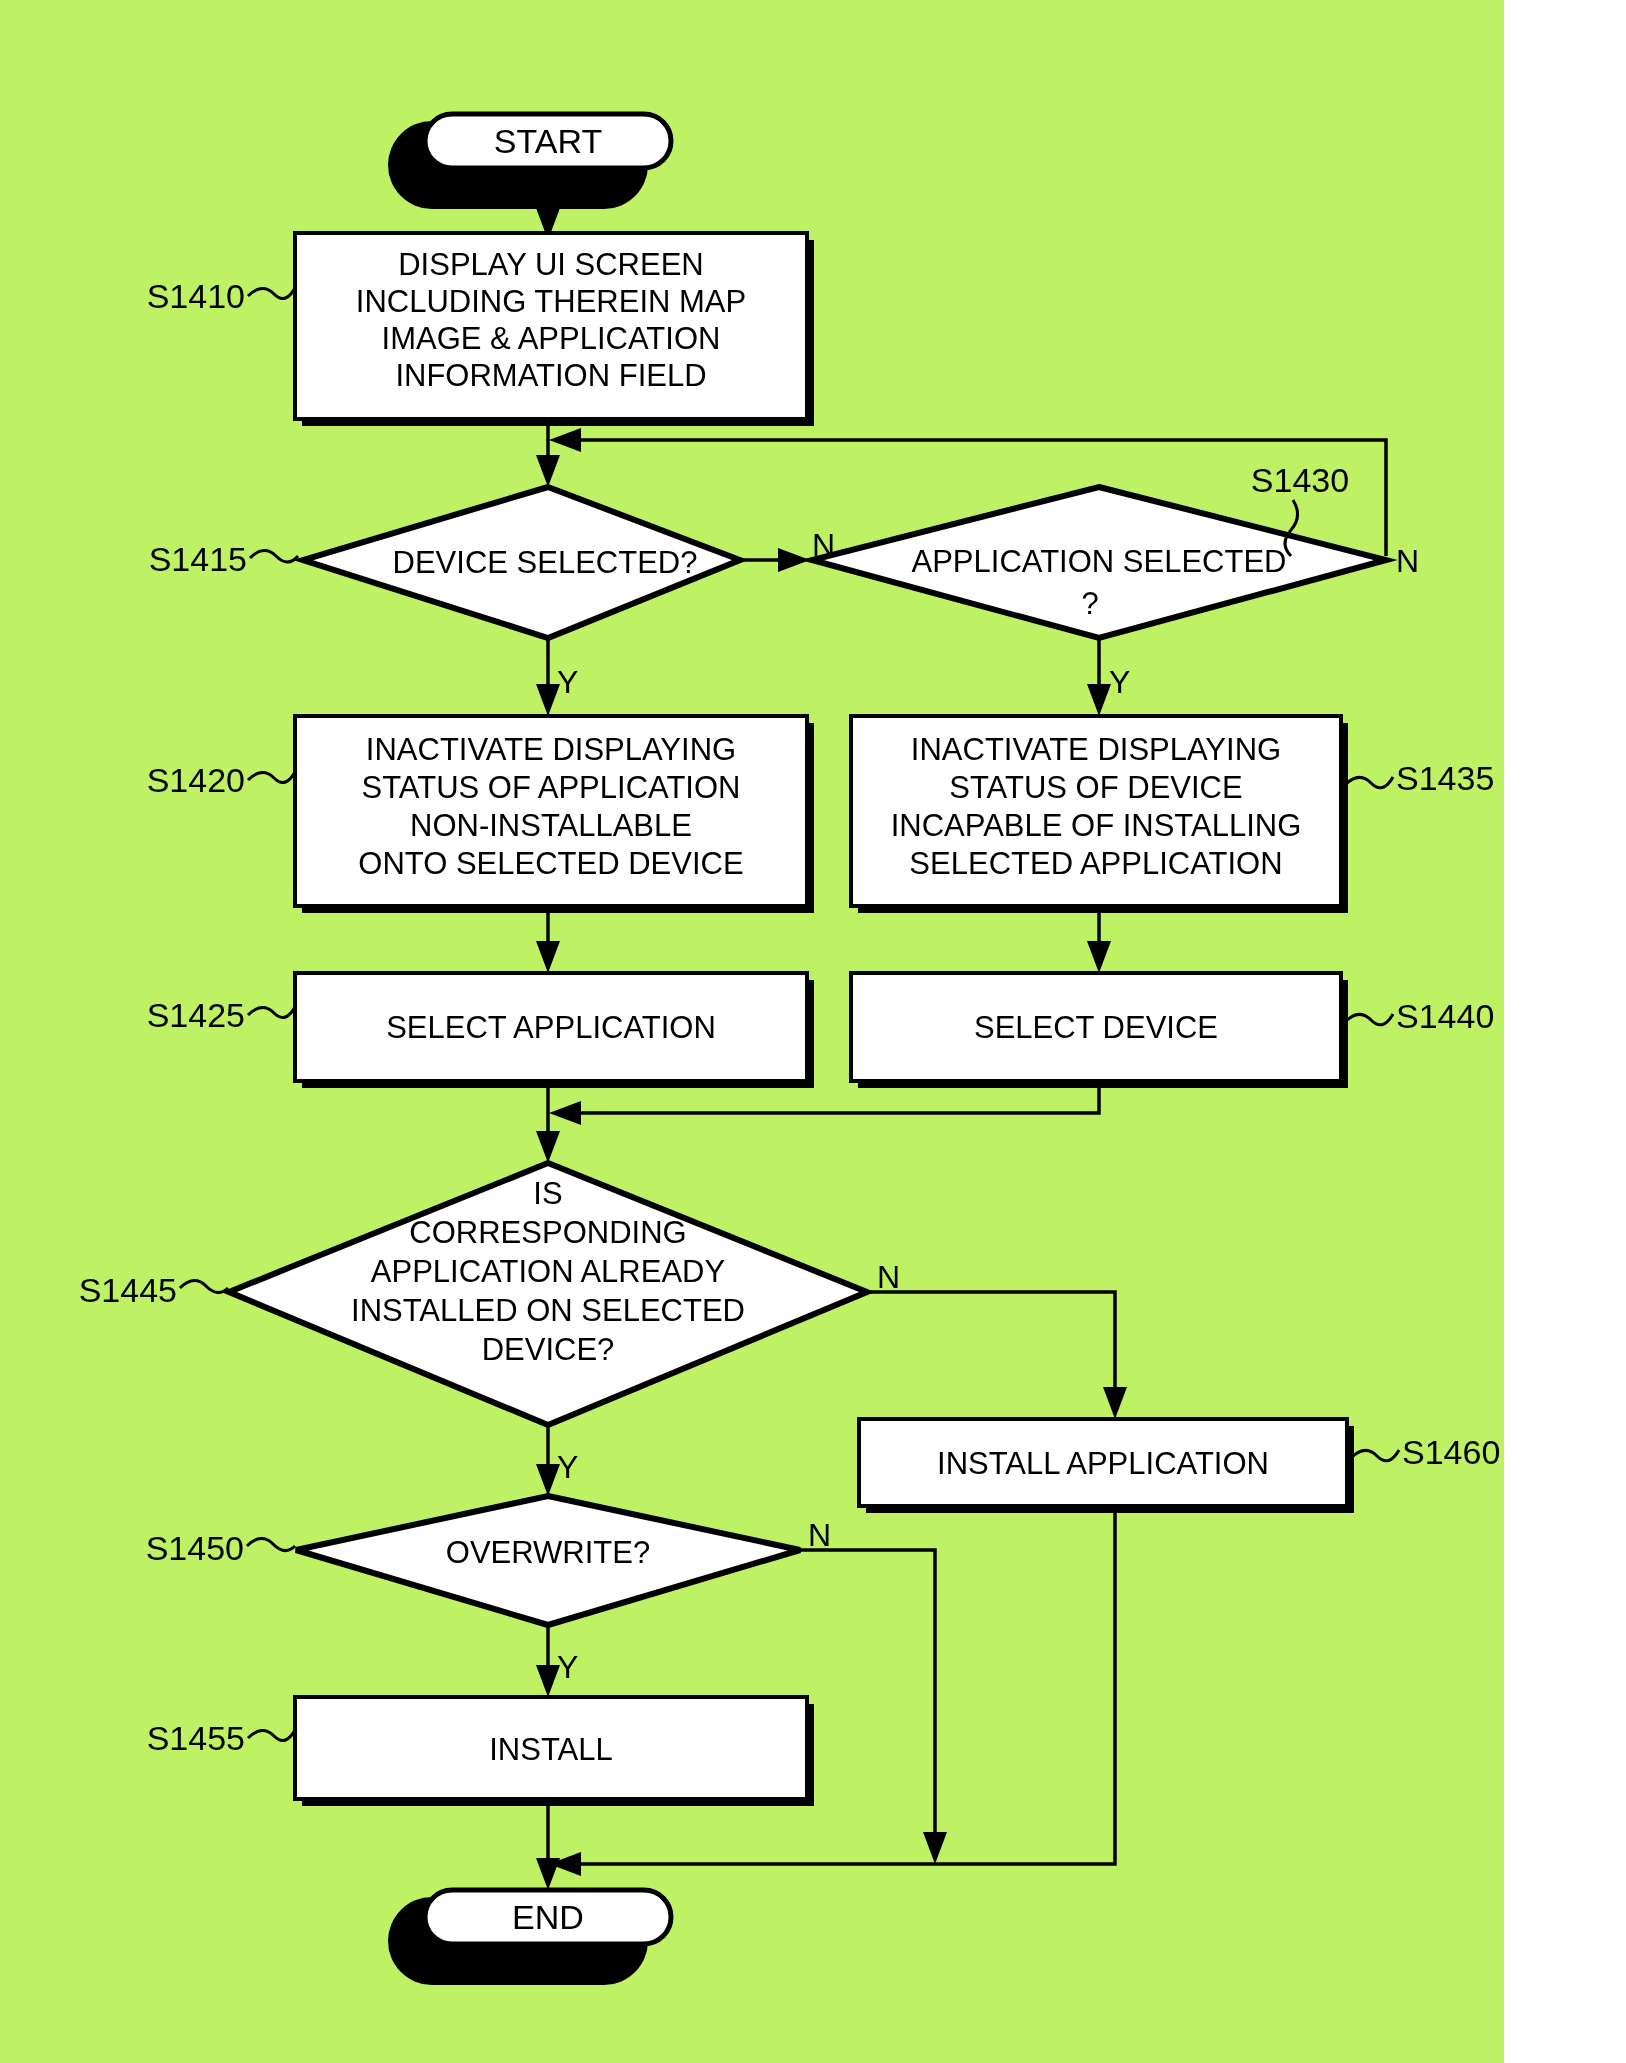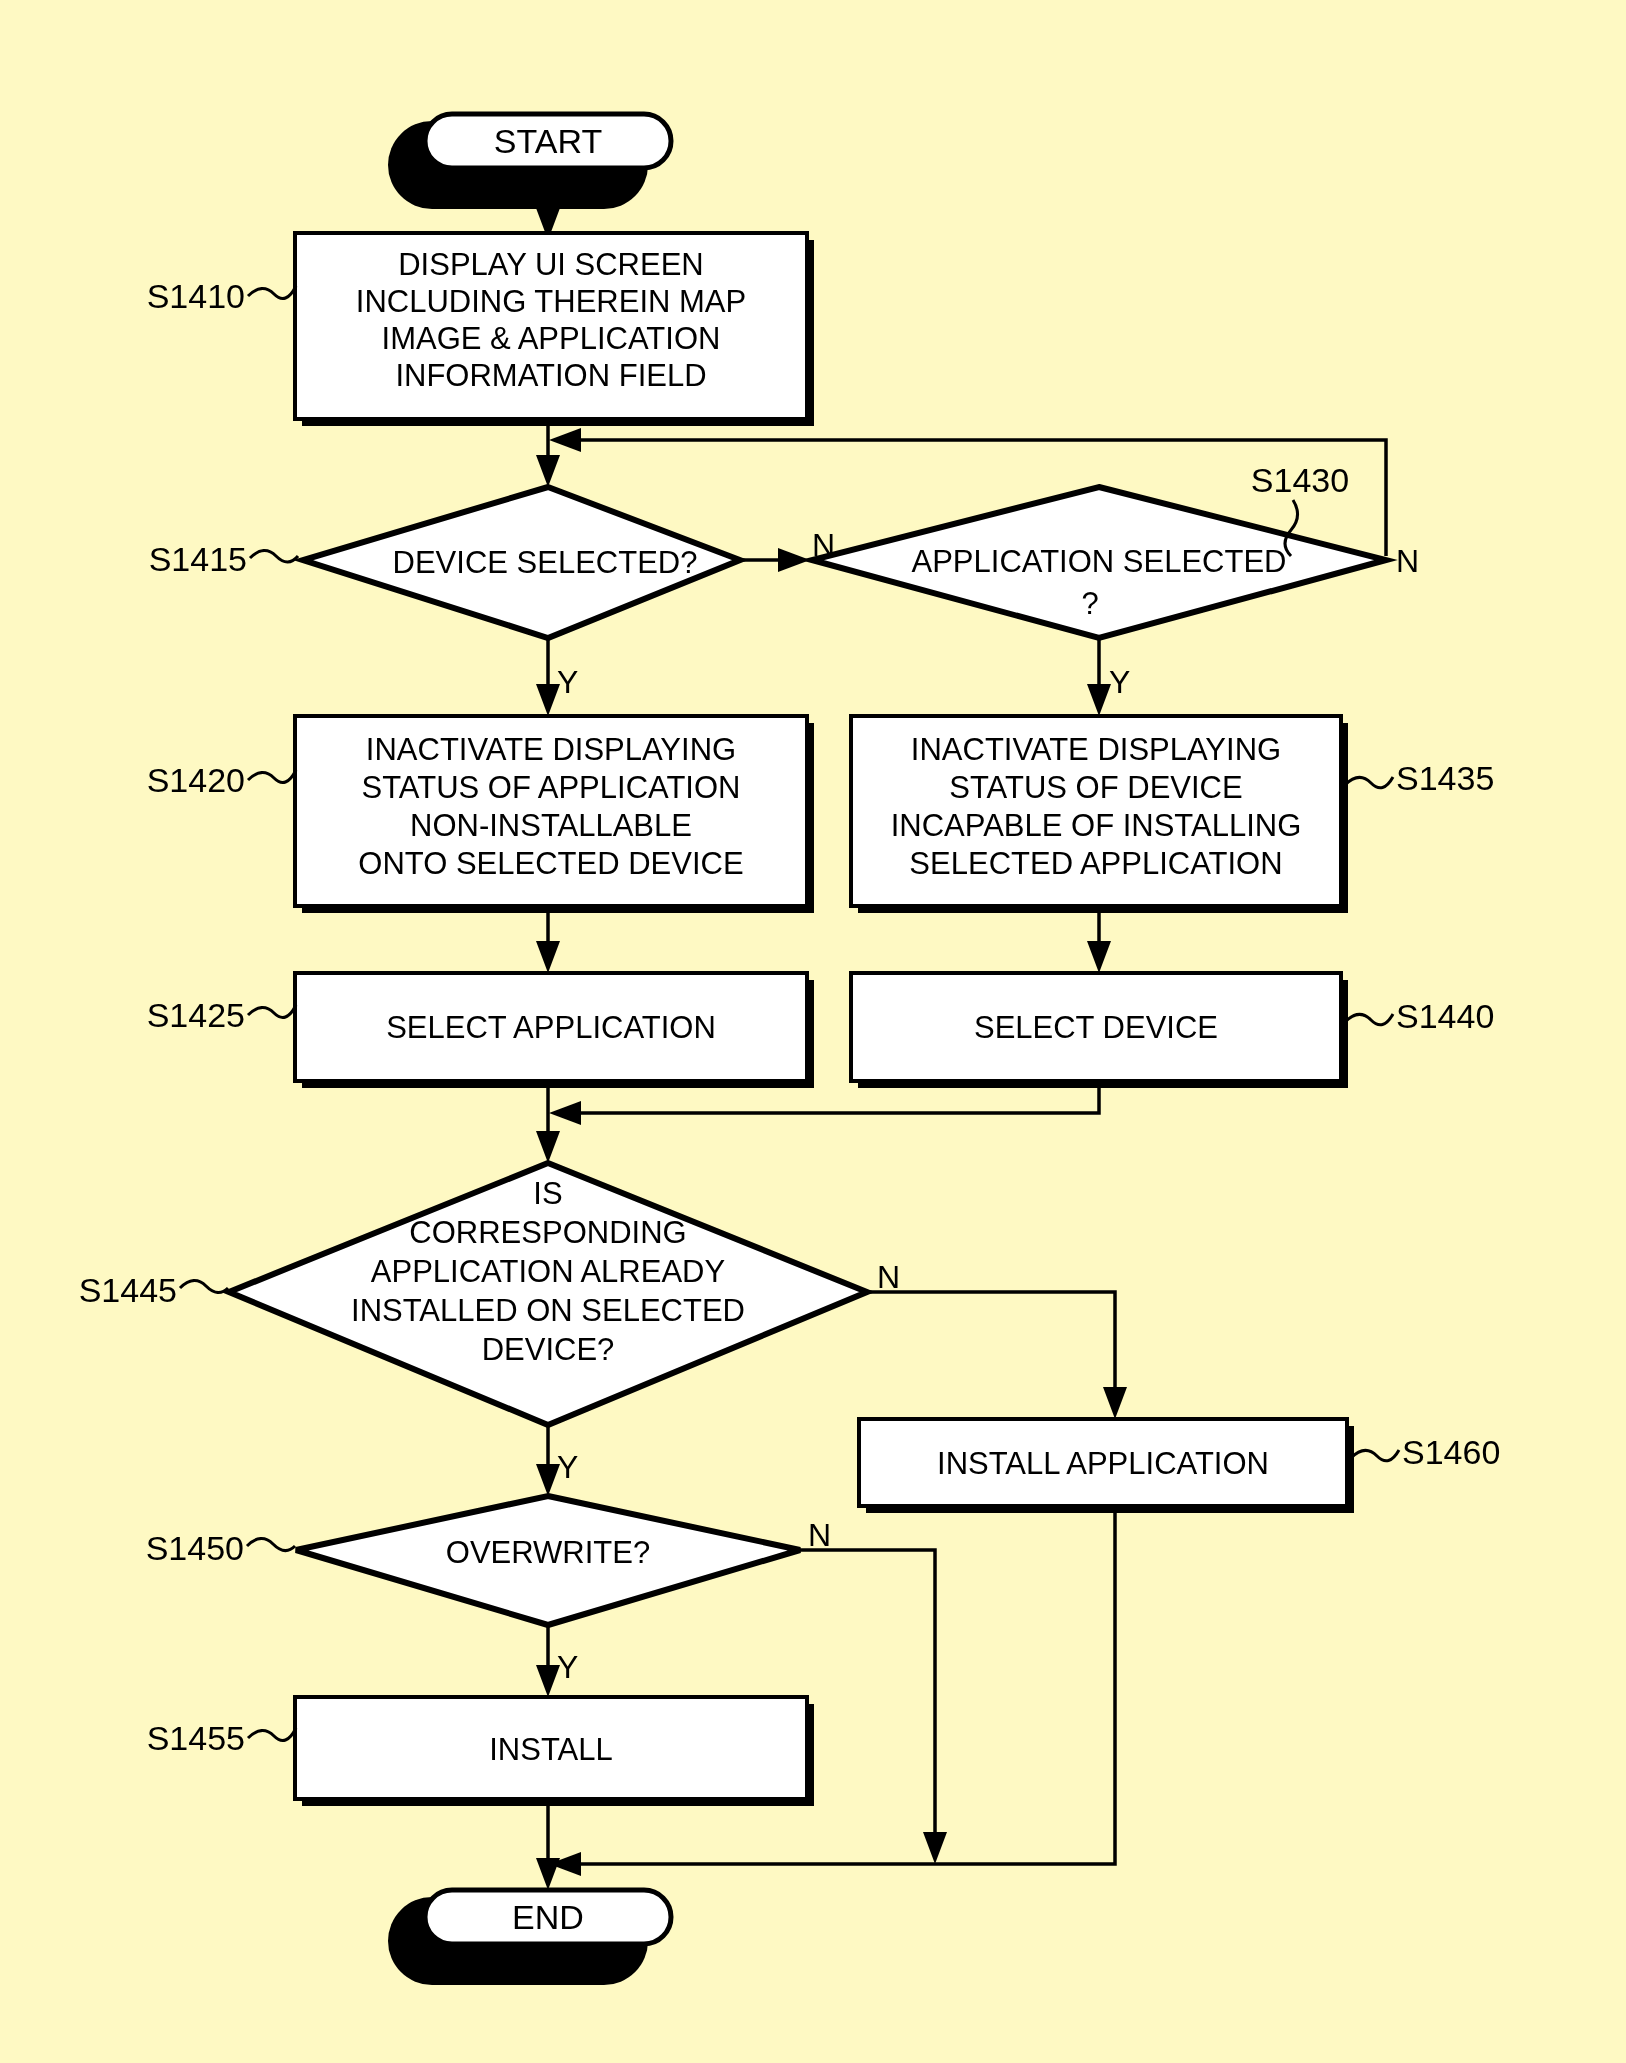--- a/index.html
+++ b/index.html
@@ -1,18 +1,18 @@
 <!DOCTYPE html>
 <html><head>
 <meta charset="utf-8">
 <style>
   html,body{margin:0;padding:0;background:#ffffff;}
   body{width:1626px;height:2063px;overflow:hidden;
        font-family:"Liberation Sans",sans-serif;}
-  #stage{position:relative;width:1626px;height:2063px;background:#fef9c3;}
+  #stage{position:relative;width:1504px;height:2063px;background:#bef264;}
   svg#flow{position:absolute;left:0;top:0;width:1626px;height:2063px;}
   .boxshadow{fill:#000000;}
   .term{stroke-width:5;}
   .conn{stroke:#000;stroke-width:3.5;fill:none;}
   .squig{stroke:#000;stroke-width:3;fill:none;}
   .arrowhead{fill:#000;}
 
   text{font-family:"Liberation Sans Narrow","Liberation Sans",sans-serif;
        fill:#000;font-size:30px;letter-spacing:0px;}
   text.body{font-size:31px;}

